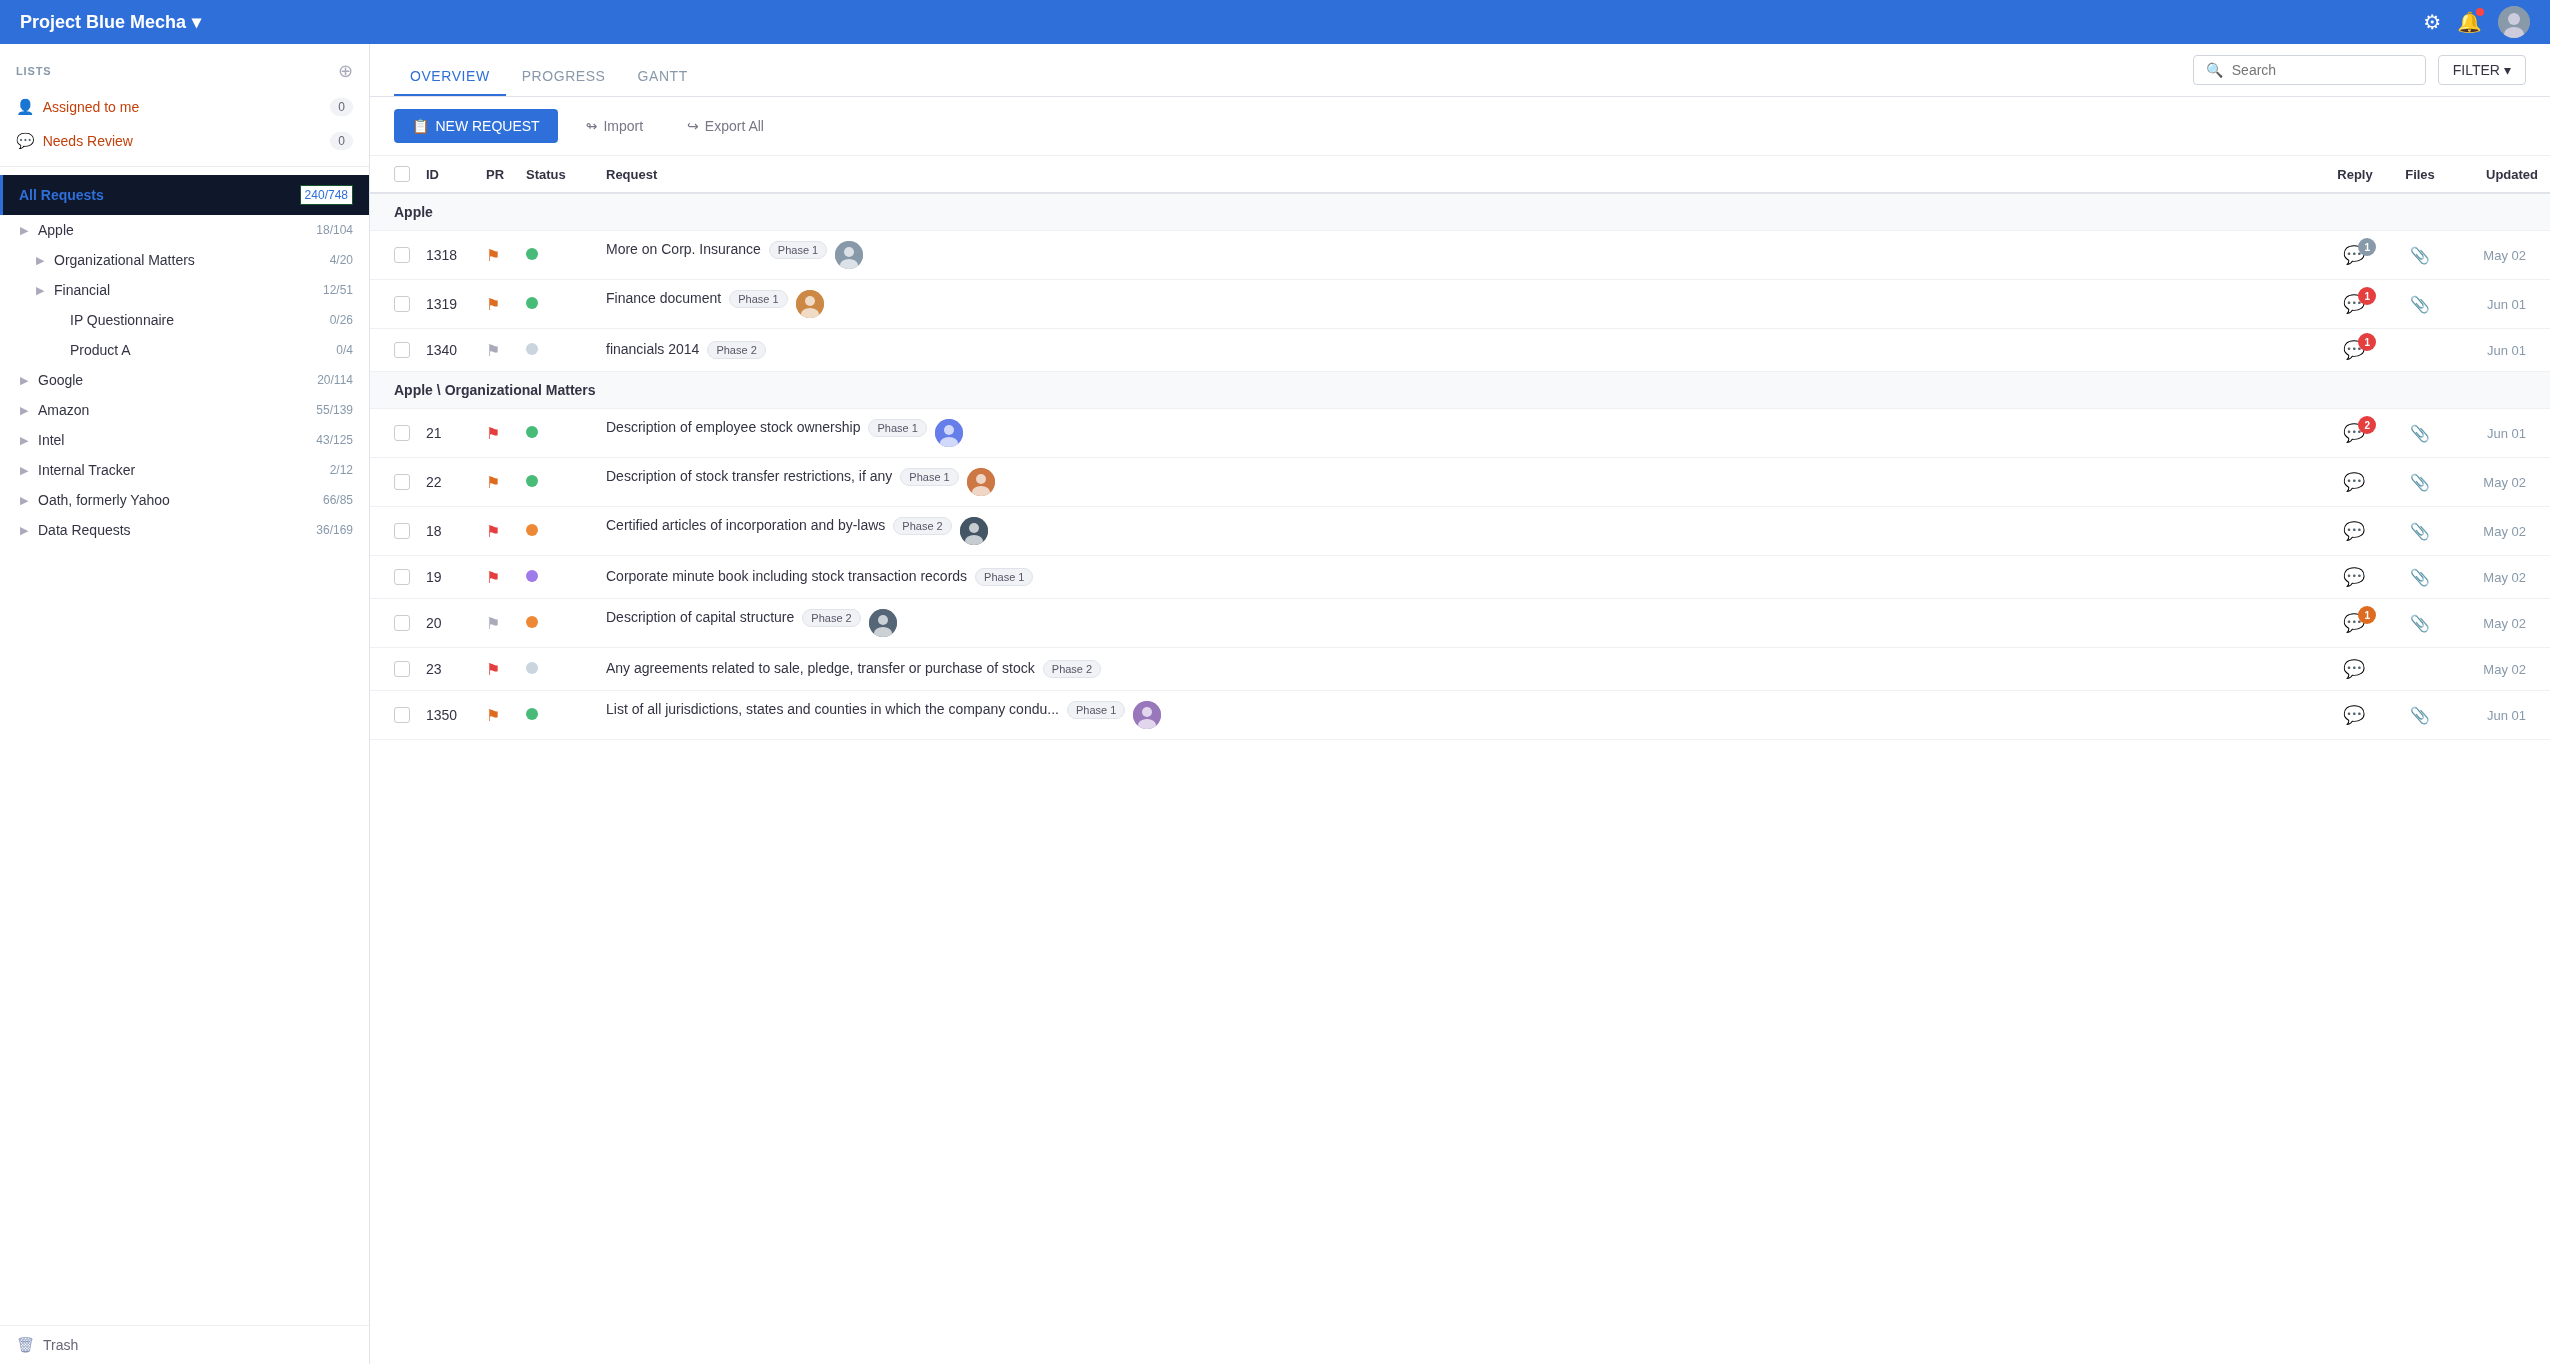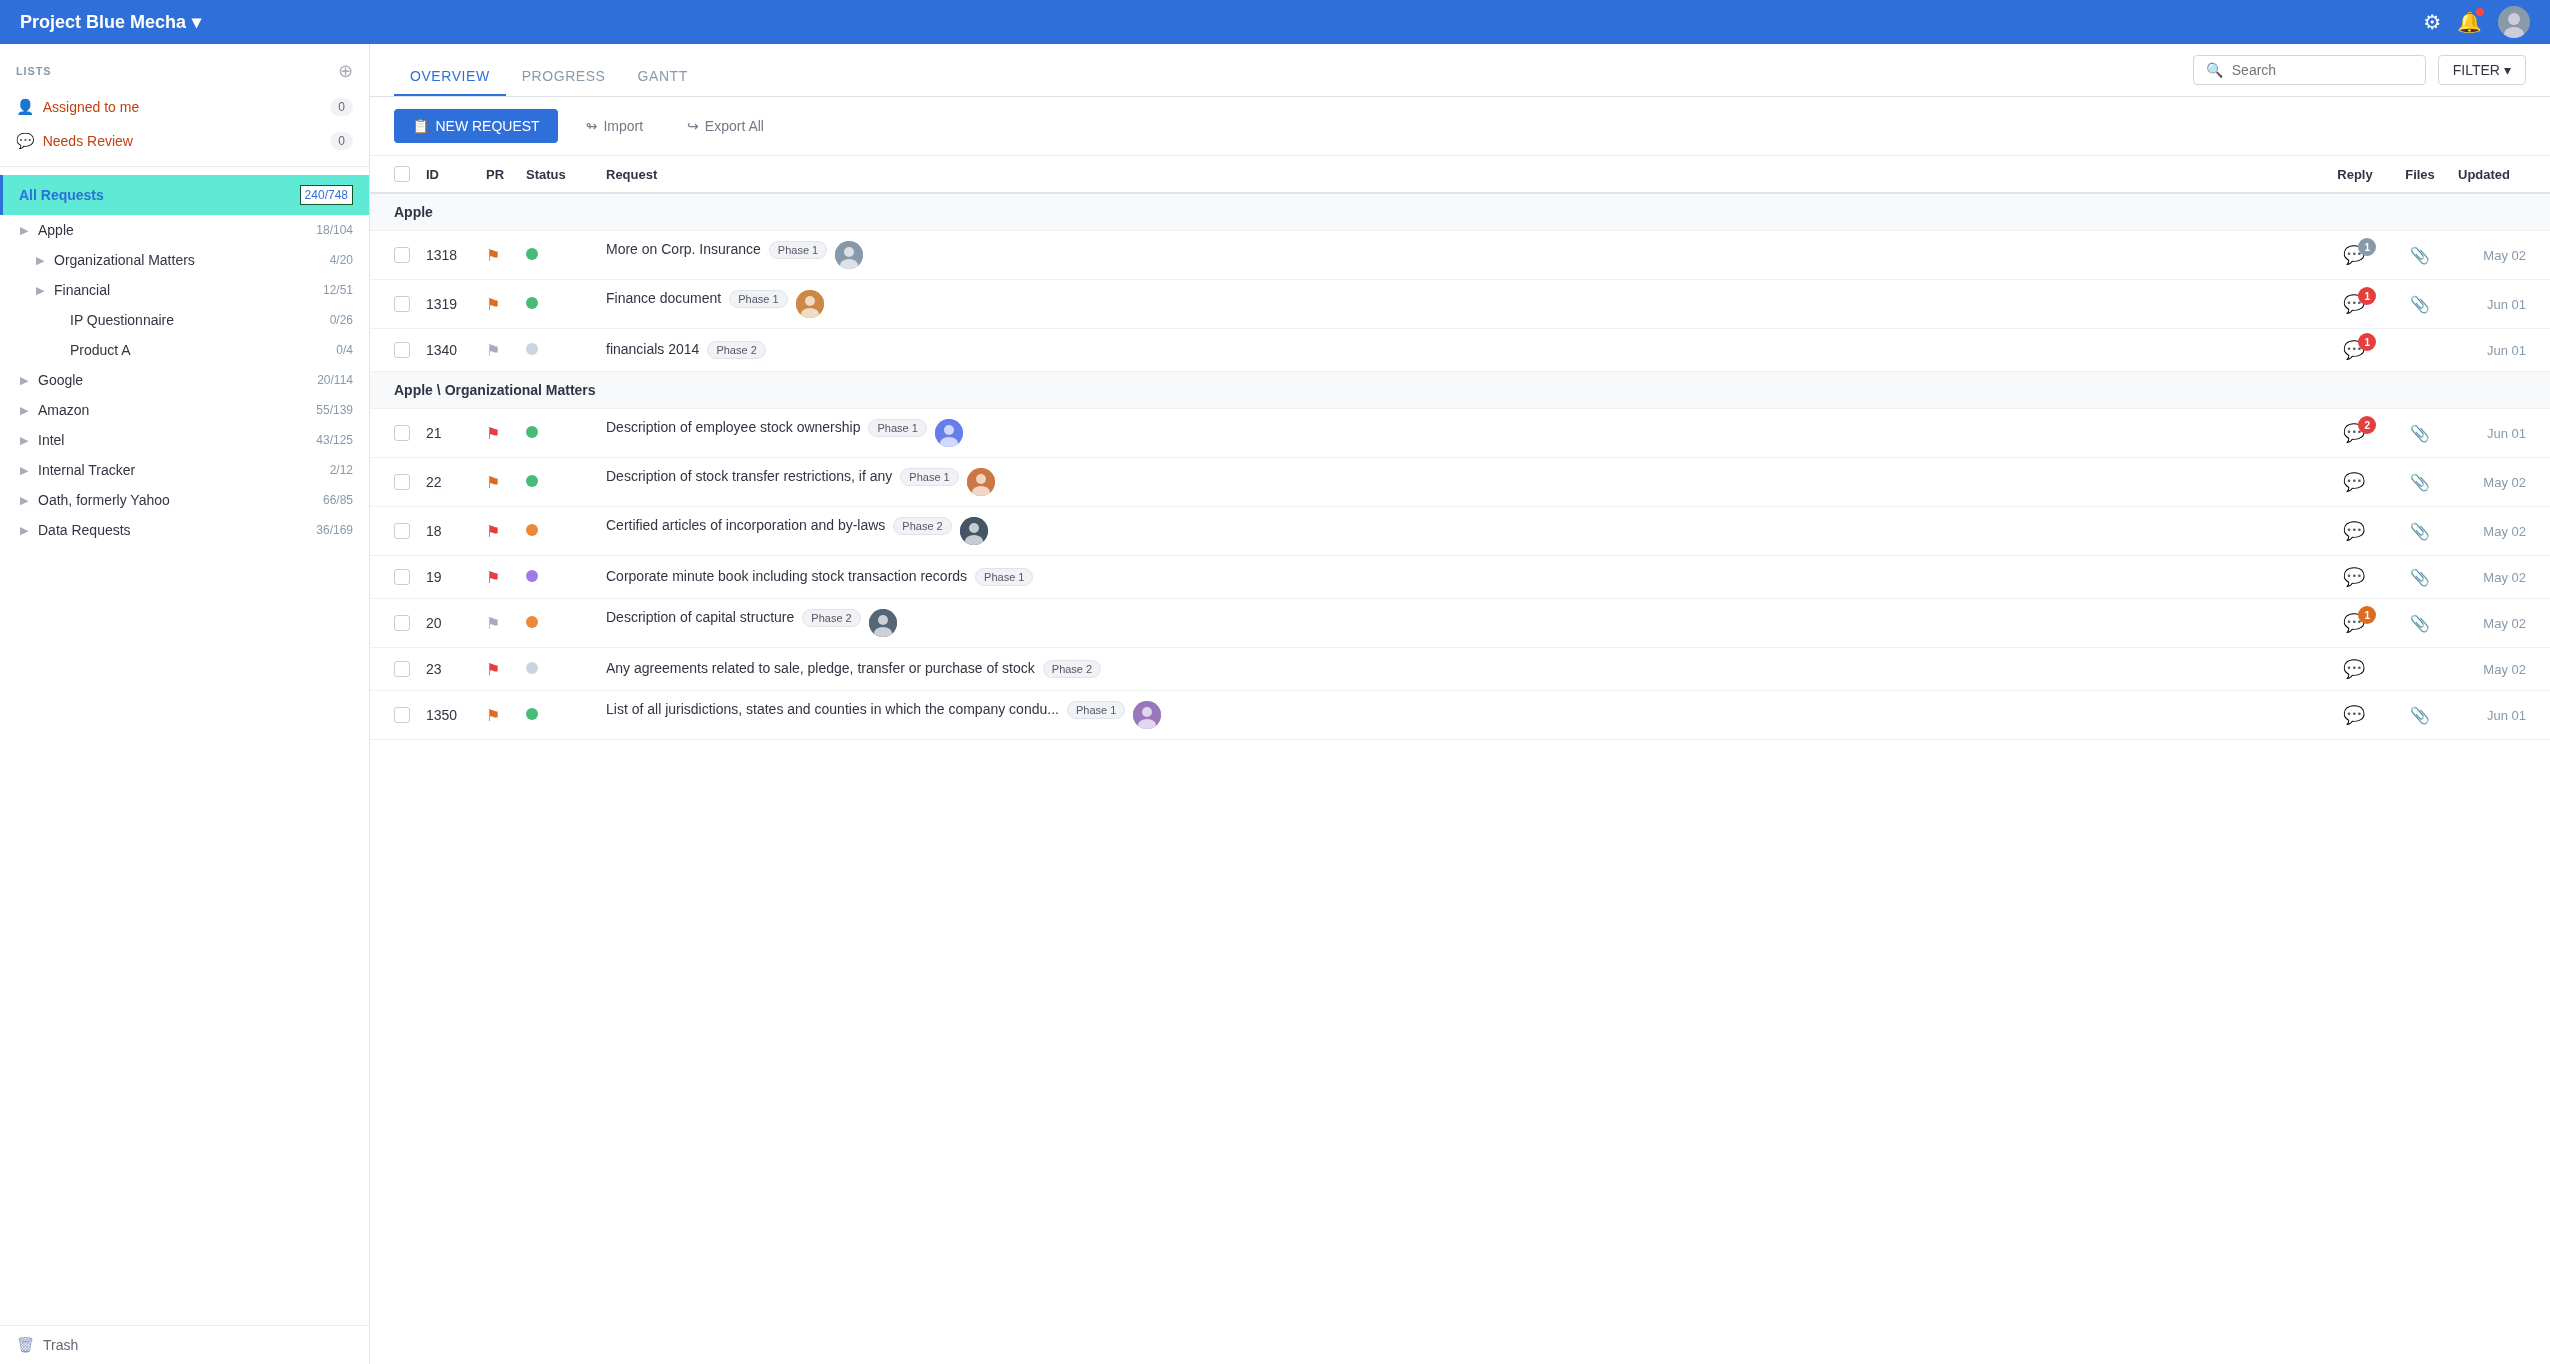--- a/index.html
+++ b/index.html
@@ -26,21 +26,21 @@
     .sidebar-header-label { font-size: 11px; font-weight: 700; color: #8899aa; letter-spacing: 0.08em; text-transform: uppercase; }
     .sidebar-header-add { color: #aab; font-size: 18px; cursor: pointer; }
 
     .sidebar-list-item { display: flex; align-items: center; padding: 8px 16px; cursor: pointer; gap: 8px; }
     .sidebar-list-item .item-icon { color: #8899bb; font-size: 15px; }
     .sidebar-list-item .item-label { flex: 1; color: #c2410c; font-size: 14px; }
     .sidebar-list-item .item-count { background: #f0f2f5; color: #667; font-size: 12px; padding: 2px 8px; border-radius: 10px; }
 
     .sidebar-section-divider { border: none; border-top: 1px solid #e8eaee; margin: 8px 0; }
 
-    .all-requests-item { display: flex; align-items: center; padding: 10px 16px; background: #5eead4; border-left: 3px solid #2e6fd9; cursor: pointer; }
+    .all-requests-item { display: flex; align-items: center; padding: 10px 16px; background: #0f172a; border-left: 3px solid #2e6fd9; cursor: pointer; }
     .all-requests-item .item-label { flex: 1; color: #2e6fd9; font-size: 14px; font-weight: 600; }
     .all-requests-item .item-count { background: white; color: #2e6fd9; font-size: 12px; padding: 2px 4px; border-radius: 0; border: 1px solid #14532d; }
 
     .tree-item { display: flex; align-items: center; padding: 7px 16px 7px 12px; cursor: pointer; gap: 4px; }
     .tree-item .chevron-icon { color: #aab; font-size: 11px; width: 14px; }
     .tree-item .item-label { flex: 1; color: #334; font-size: 14px; }
     .tree-item .item-count { color: #8899aa; font-size: 12px; }
 
     .tree-item.level1 { padding-left: 20px; }
     .tree-item.level2 { padding-left: 36px; }
@@ -74,21 +74,21 @@
     .table-container { flex: 1; overflow-y: auto; }
     table { width: 100%; border-collapse: collapse; }
     table thead tr { border-bottom: 2px solid #e0e4ea; }
     table thead th { padding: 10px 8px; text-align: left; font-size: 13px; font-weight: 600; color: #334; background: white; position: sticky; top: 0; z-index: 5; }
     table thead th.check-col { width: 40px; padding-left: 24px; }
     table thead th.id-col { width: 60px; }
     table thead th.pr-col { width: 40px; }
     table thead th.status-col { width: 80px; }
     table thead th.reply-col { text-align: center; width: 70px; }
     table thead th.files-col { text-align: center; width: 60px; }
-    table thead th.updated-col { text-align: left; padding-right: 12px; width: 100px; }
+    table thead th.updated-col { text-align: right; padding-right: 12px; width: 100px; }
 
     table tbody tr { border-bottom: 1px solid #eef0f3; }
     table tbody td { padding: 10px 8px; font-size: 14px; color: #334; vertical-align: middle; }
     table tbody td.check-col { padding-left: 24px; }
     table tbody td.updated-col { text-align: right; padding-right: 24px; color: #8899aa; font-size: 13px; }
     table tbody td.reply-col { text-align: center; }
     table tbody td.files-col { text-align: center; }
 
     .group-row td { background: #f8f9fb; font-weight: 600; color: #334; padding: 10px 24px; font-size: 14px; }
     .group-row td .group-name { display: flex; align-items: center; gap: 4px; }

